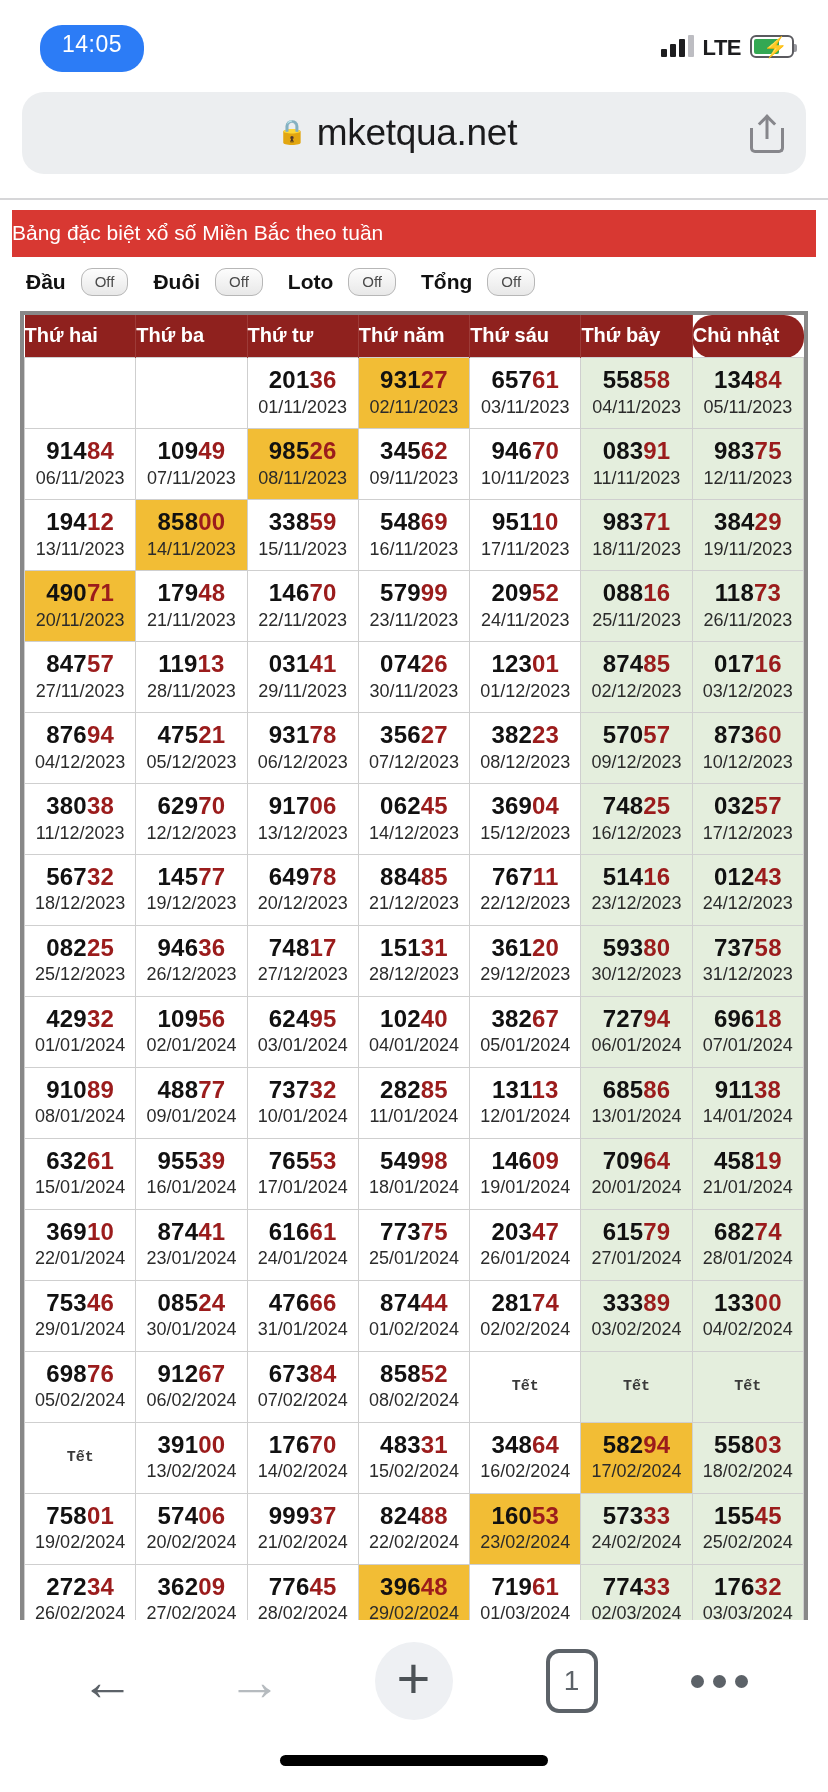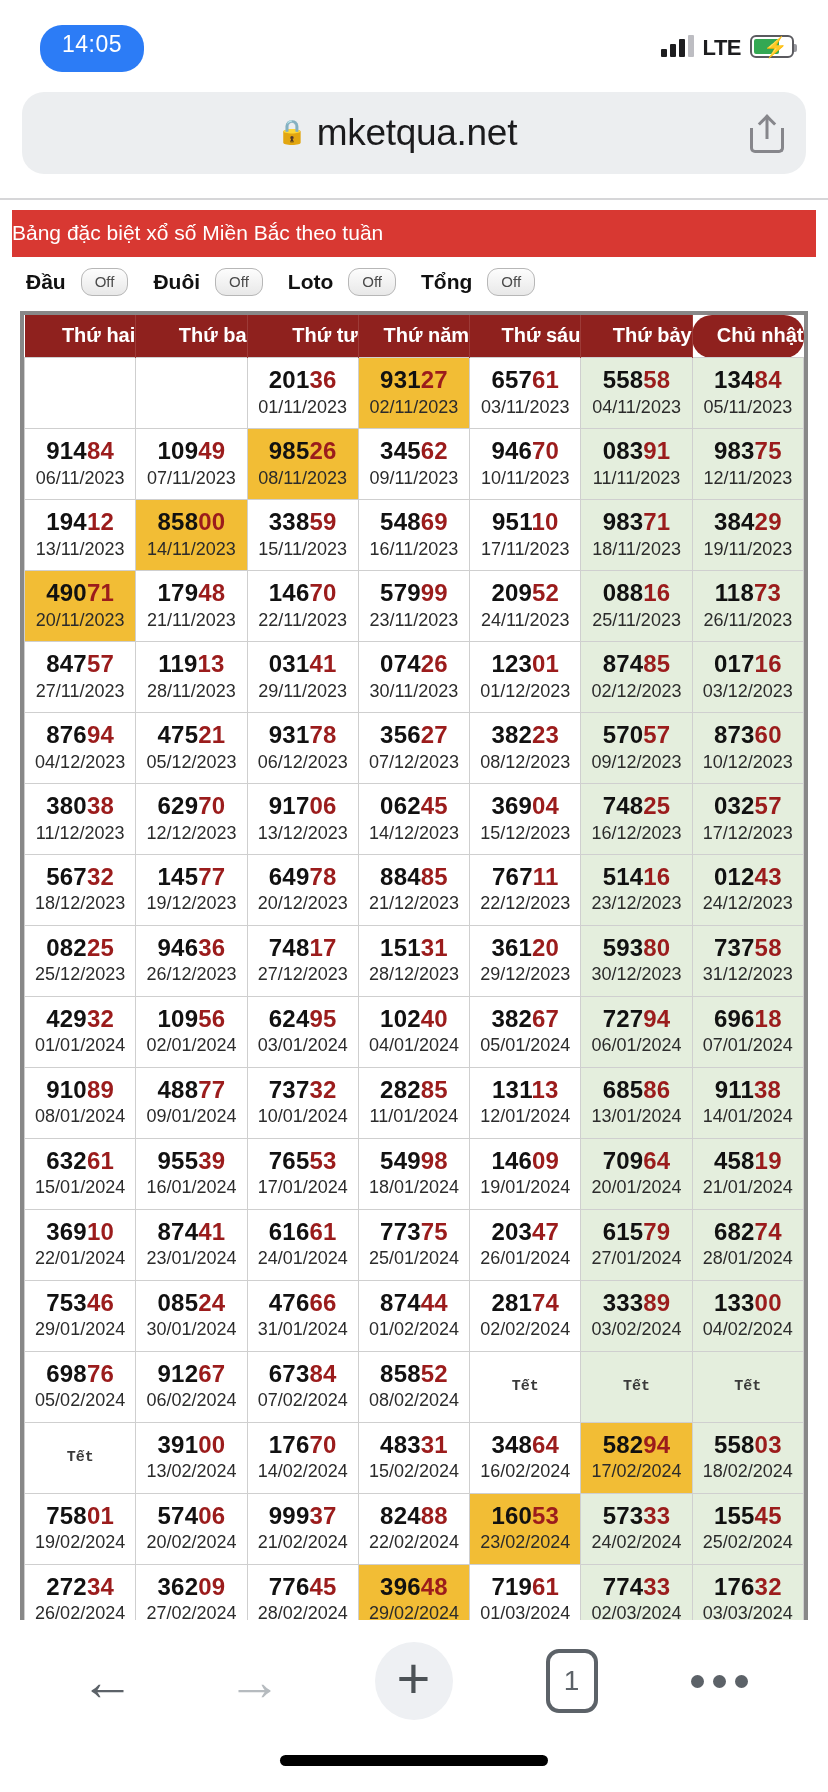--- a/index.html
+++ b/index.html
@@ -112,21 +112,21 @@
     margin: 2px 8px 0 8px;
   }
   table.results { border-collapse: collapse; width: 100%; table-layout: fixed; background:#fff; }
   table.results th {
     background: #8f211e;
     color: #ffffff;
     font-size: 20px;
     font-weight: 700;
     padding: 9px 0 10px 0;
     border-right: 1px solid #9d3b38;
-    text-align: right;
+    text-align: left;
   }
   table.results th:last-child { border-right: none; border-radius: 20px; }
   table.results td {
     border: 1px solid #cfcfcf;
     text-align: center;
     vertical-align: middle;
     padding: 8px 2px 9px 2px;
     height: 58px;
   }
   td .num {

